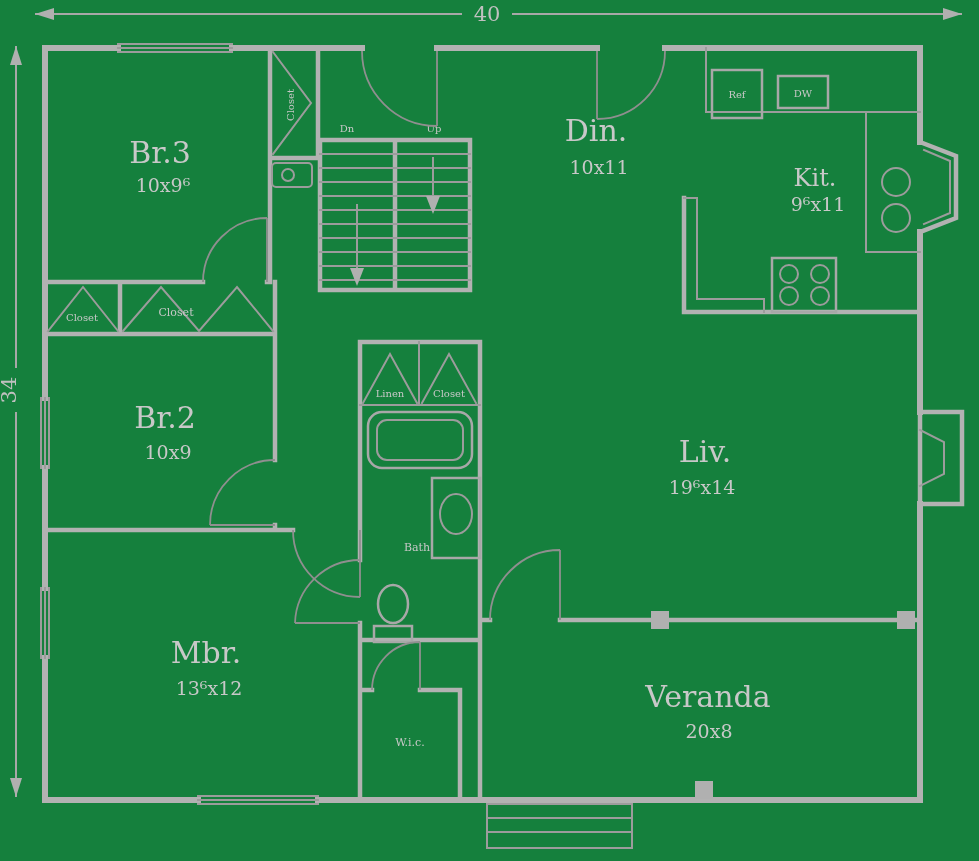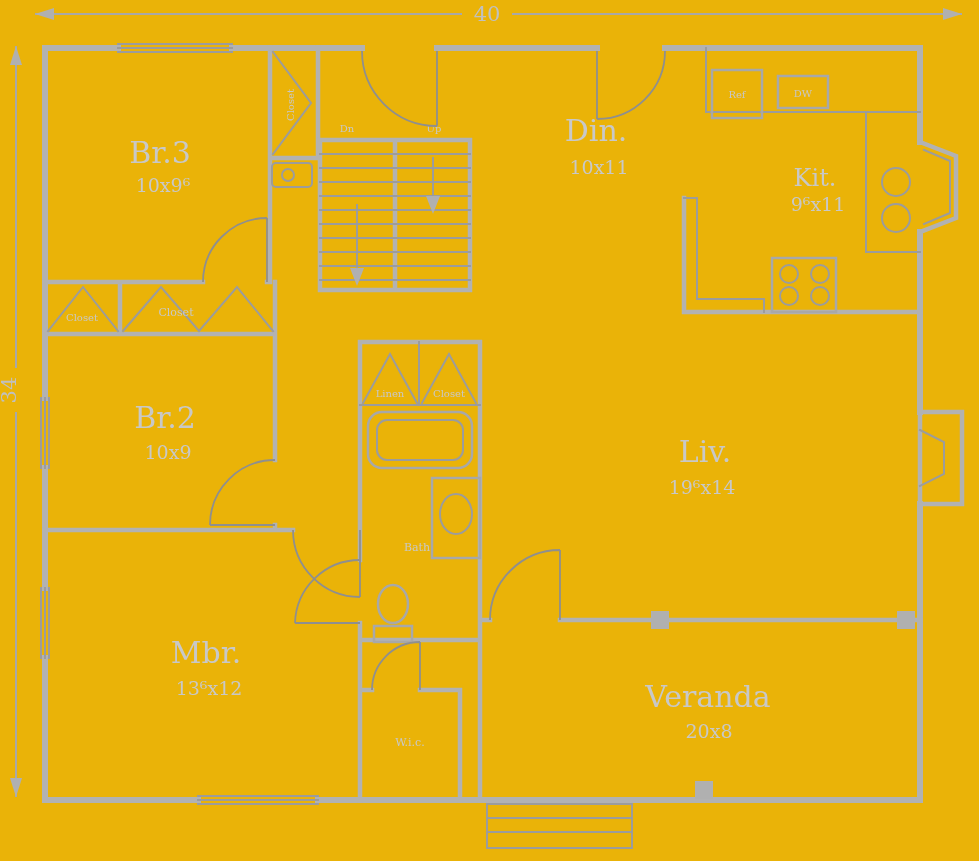--- a/index.html
+++ b/index.html
@@ -1,16 +1,16 @@
 <!DOCTYPE html>
 <html><head>
 <meta charset="utf-8">
 <style>
   html,body{margin:0;padding:0;background:#000;}
-  .stage{width:979px;height:861px;background:#eab308;position:relative;overflow:hidden;}
+  .stage{width:979px;height:861px;background:#15803d;position:relative;overflow:hidden;}
   svg{display:block;}
   .wall{stroke:#b2b2b2;stroke-width:6;fill:none;stroke-linecap:square;}
   .wall-int{stroke:#b2b2b2;stroke-width:4.5;fill:none;stroke-linecap:square;}
   .thin{stroke:#9c9c9c;stroke-width:2;fill:none;stroke-linecap:square;}
   .fixture{stroke:#a8a8a8;stroke-width:2.5;fill:none;}
   .door{stroke:#8f8f8f;stroke-width:1.8;fill:none;}
   .dimline{stroke:#a8a8a8;stroke-width:2;fill:none;}
   .arrow{fill:#b0b0b0;stroke:none;}
   .txt{fill:#c8c8c8;font-family:"DejaVu Serif", serif;}
   .room{font-size:30px;}

